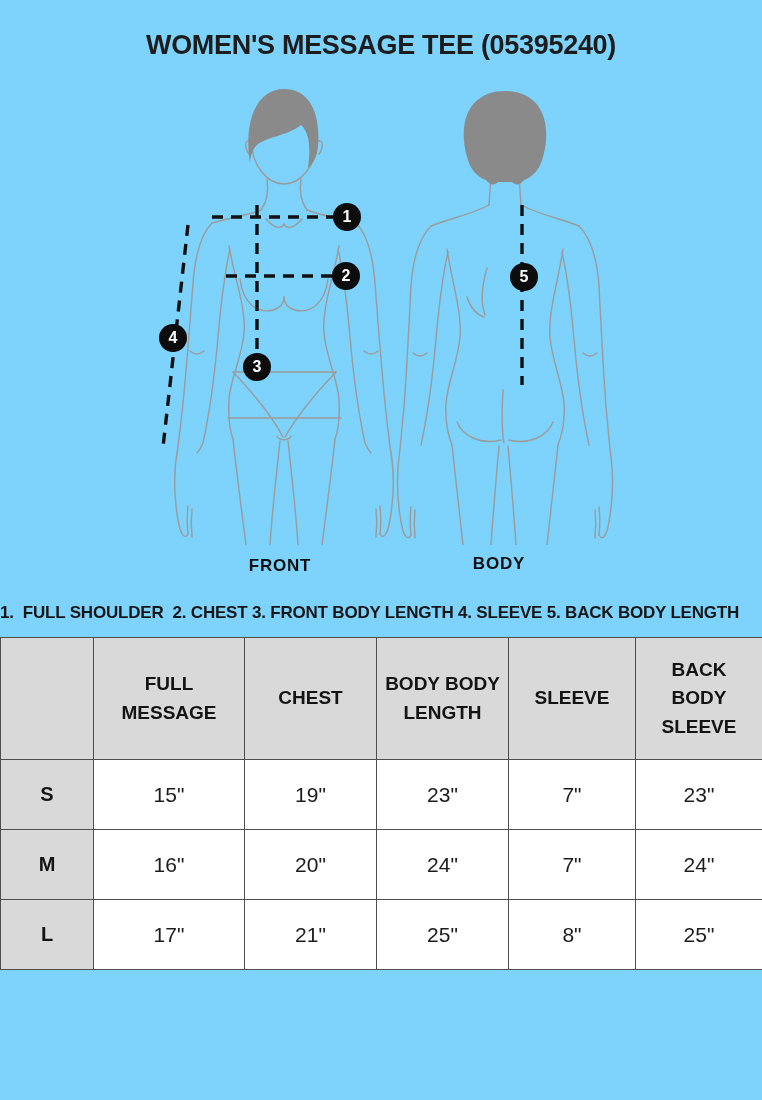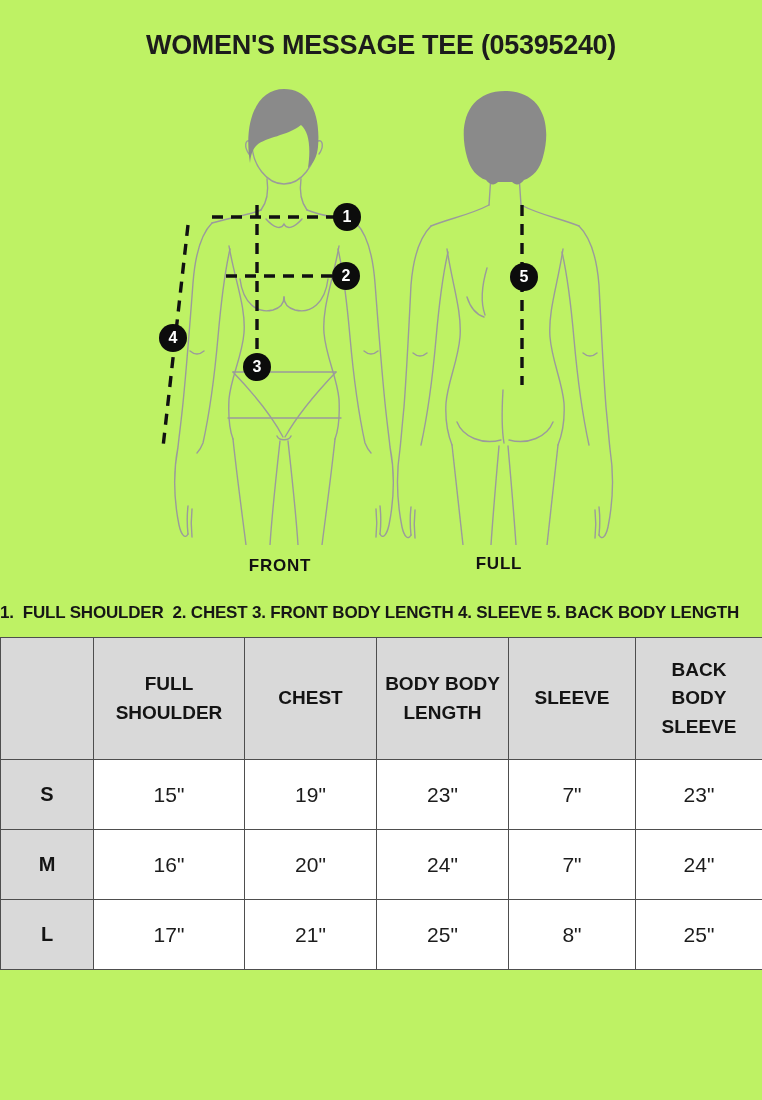--- a/index.html
+++ b/index.html
@@ -1,19 +1,19 @@
 <!DOCTYPE html>
 <html><head>
 <meta charset="utf-8">
 <style>
   html,body{margin:0;padding:0;background:#ffffff;}
   .page{
     position:relative;
     width:762px;height:1100px;
-    background:#bef264;
+    background:#7dd3fc;
     font-family:"Liberation Sans", sans-serif;
     overflow:hidden;
     margin:0 auto;
   }
   .page-title{
     position:absolute;top:30px;left:0;width:762px;
     text-align:center;
     font-size:27px;font-weight:bold;color:#1c1c1c;
     letter-spacing:-0.3px;
     margin:0;
@@ -170,38 +170,38 @@
         <span>3</span>
       </div>
     <div class="marker m4">
         <span>4</span>
       </div>
     <div class="marker m5">
         <span>5</span>
       </div>
 
     <div class="fig-label front">FRONT</div>
-    <div class="fig-label back">FULL</div>
+    <div class="fig-label back">BODY</div>
   </div>
 
   <div class="legend">1.  FULL SHOULDER  2. CHEST 3. FRONT BODY LENGTH 4. SLEEVE 5. BACK BODY LENGTH</div>
 
   <table class="size-table">
     <colgroup>
       <col style="width:93px">
         <col style="width:151px">
         <col style="width:132px">
       <col style="width:132px">
         <col style="width:127px">
         <col style="width:127px">
     </colgroup>
     <thead>
       <tr>
         <th></th>
-        <th>FULL SHOULDER</th>
+        <th>FULL MESSAGE</th>
         <th>CHEST</th>
         <th>BODY BODY LENGTH</th>
         <th>SLEEVE</th>
         <th>BACK BODY SLEEVE</th>
       </tr>
     </thead>
     <tbody>
       <tr>
         <td class="size-cell">S</td>
         <td class="val-cell">15"</td>

